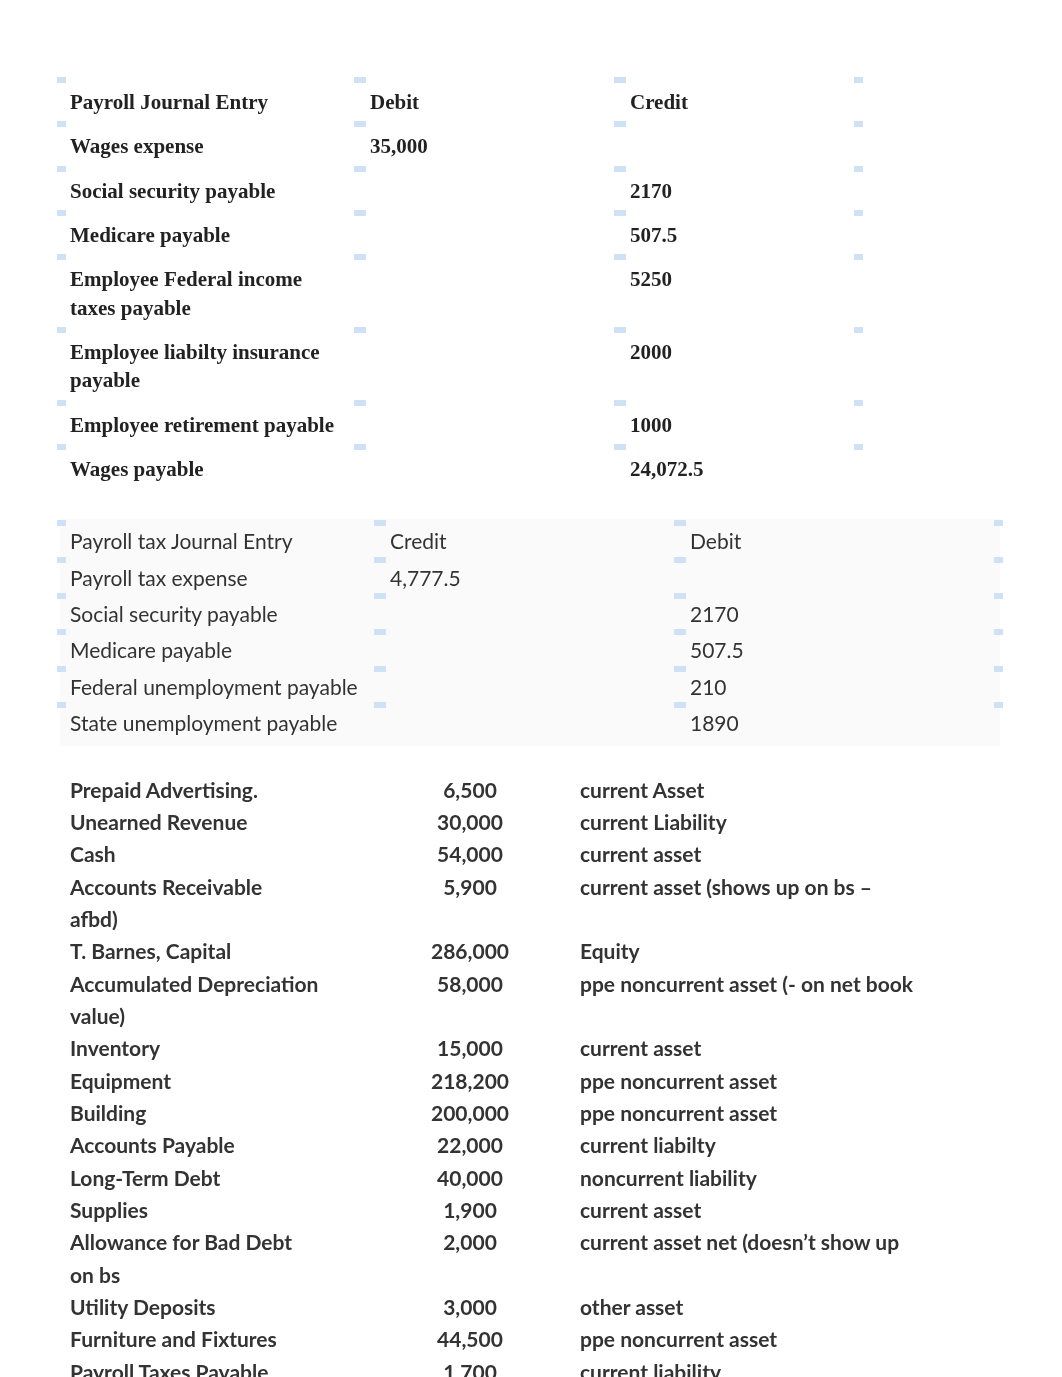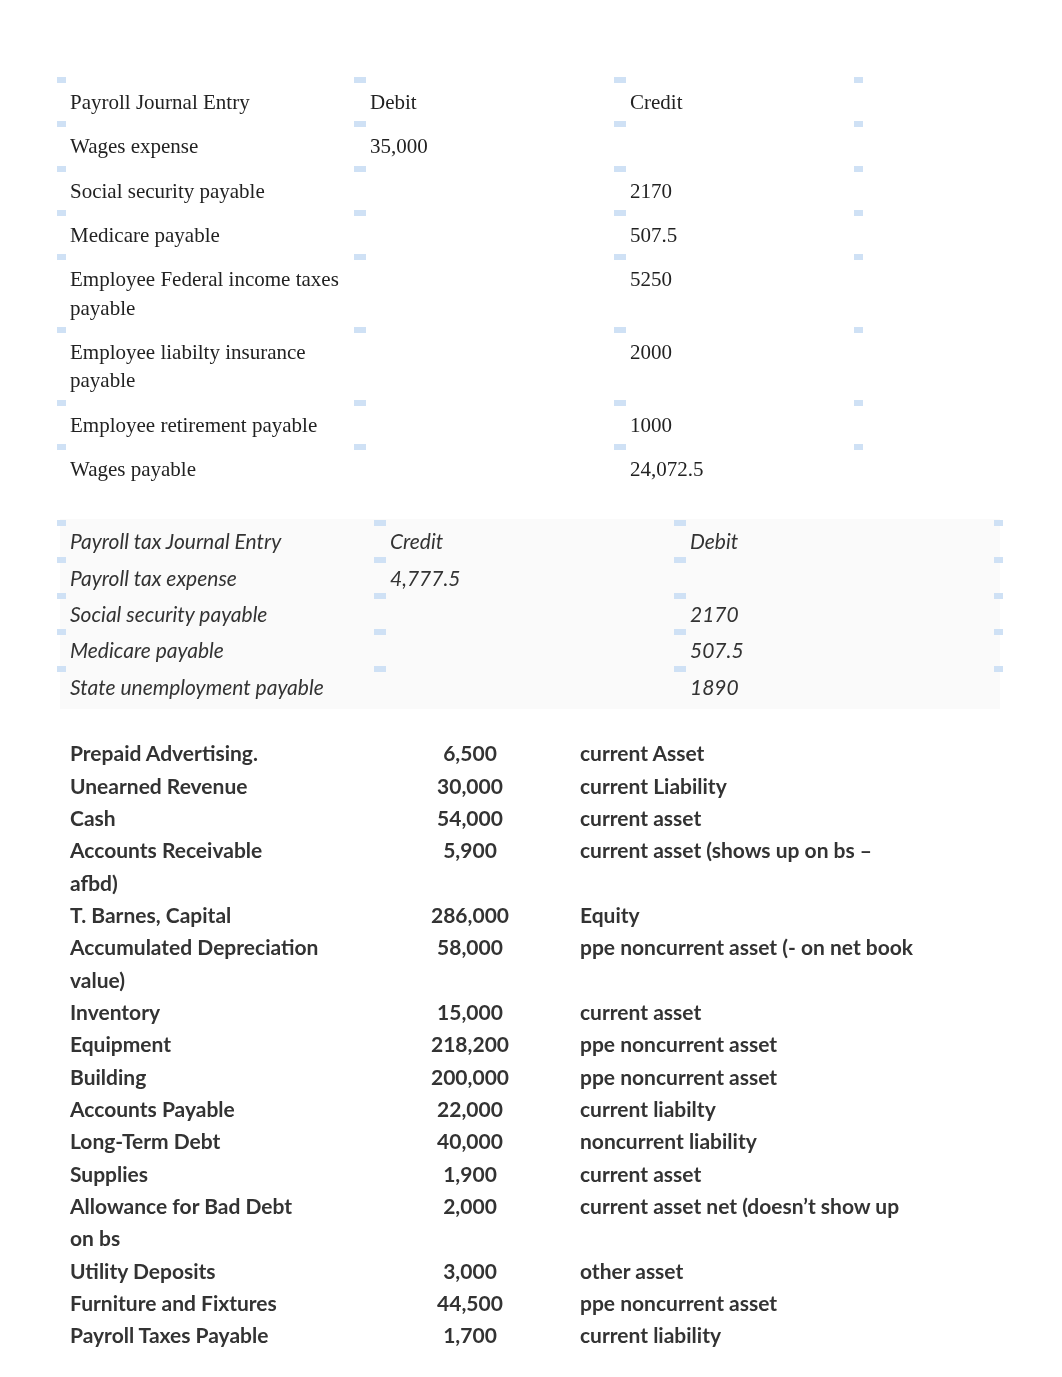--- a/index.html
+++ b/index.html
@@ -13,20 +13,21 @@
     line-height: 1.35;
   }
 
   
   .table1 {
     width: 800px;
     border-collapse: collapse;
     font-family: "Georgia", "Times New Roman", serif;
     font-size: 21px;
     color: #222;
+    font-weight: bold;
   }
   .table1 td {
     padding: 8px 10px 8px 10px;
     vertical-align: top;
     position: relative;
   }
   .table1 .col-label { width: 300px; }
   .table1 .col-debit { width: 260px; }
   .table1 .col-credit { width: 240px; }
 
@@ -52,21 +53,20 @@
     width: 940px;
     border-collapse: collapse;
     font-family: "Segoe UI", "Lato", Arial, sans-serif;
     font-size: 21px;
     color: #333;
   }
   .table2 td {
     padding: 4px 10px;
     vertical-align: top;
     position: relative;
-    font-style: italic;
   }
   .table2 .col-label { width: 320px; }
   .table2 .col-debit { width: 300px; }
   .table2 .col-credit { width: 320px; }
 
   
   .table3 {
     margin-top: 28px;
     width: 940px;
     border-collapse: collapse;
@@ -152,20 +152,25 @@
           <td class="col-label marked">Social security payable</td>
           <td class="col-debit marked"></td>
           <td class="col-credit marked">2170</td>
         </tr>
         <tr>
           <td class="col-label marked">Medicare payable</td>
           <td class="col-debit marked"></td>
           <td class="col-credit marked">507.5</td>
         </tr>
         <tr>
+          <td class="col-label marked">Federal unemployment payable</td>
+          <td class="col-debit marked"></td>
+          <td class="col-credit marked">210</td>
+        </tr>
+        <tr>
           <td class="col-label marked">State unemployment payable</td>
           <td class="col-debit marked"></td>
           <td class="col-credit marked">1890</td>
         </tr>
       </tbody>
   </table>
 </div>
 
 <table class="table3">
   <tbody id="t3body">

